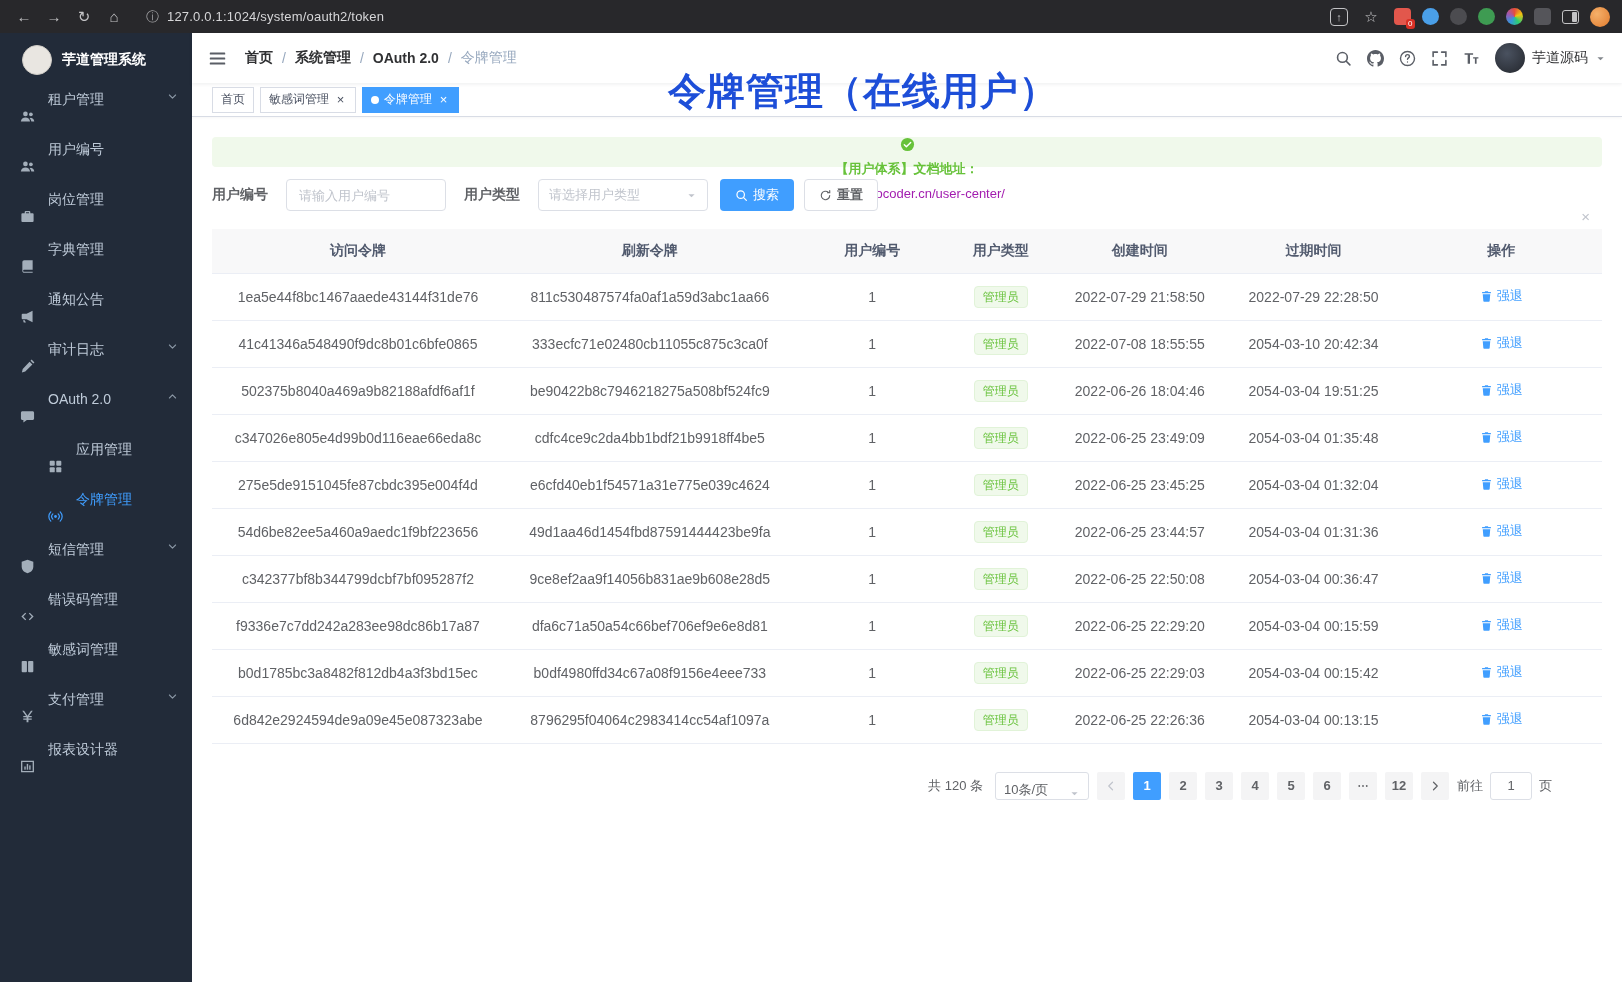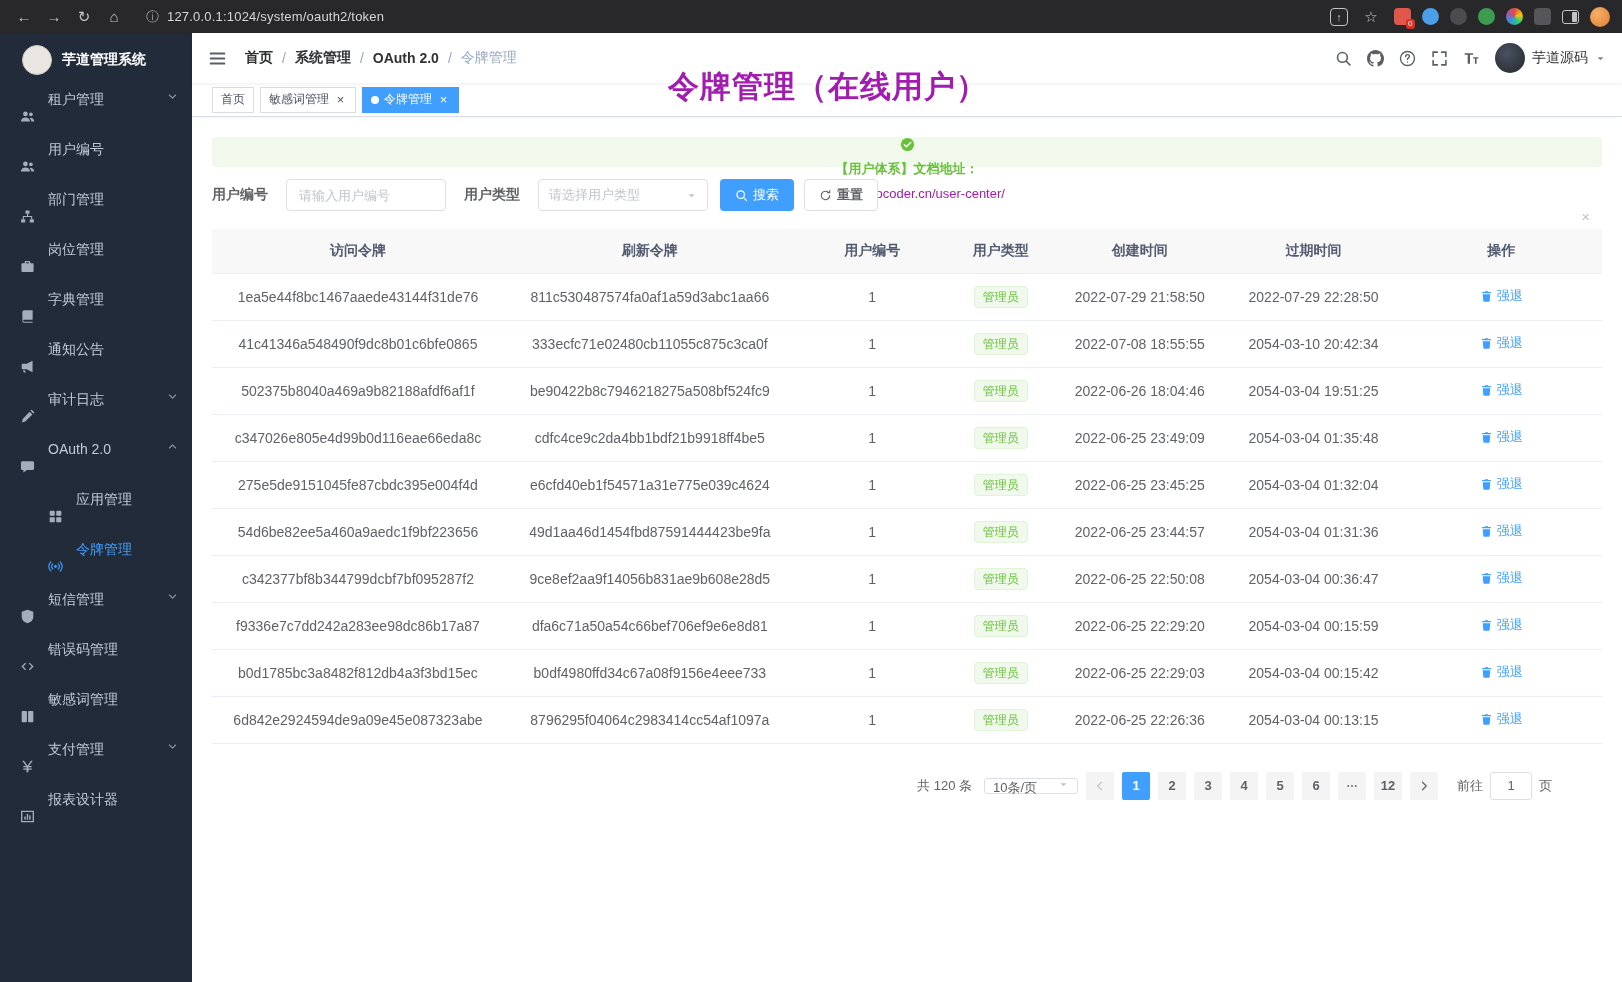--- a/index.html
+++ b/index.html
@@ -68,21 +68,21 @@
   .user-caret svg { width:11px; height:11px; }
 
   
   .tags-view { height:34px; display:flex; align-items:center; gap:6px; padding:0 20px; background:#fff; border-bottom:1px solid #d8dce5; box-shadow:0 1px 3px rgba(0,0,0,.04); position:relative; z-index:2; }
   .tab { height:26px; display:inline-flex; align-items:center; gap:5px; border:1px solid #d8dce5; background:#fff; color:#495060; padding:0 8px; font-size:12px; cursor:pointer; }
   .tab .dot { width:8px; height:8px; border-radius:50%; background:#fff; }
   .tab.active { background:#409eff; border-color:#409eff; color:#fff; }
   .tab-close { font-size:13px; line-height:1; width:13px; text-align:center; border-radius:50%; cursor:pointer; }
 
   
-  .annotation { position:absolute; left:668px; top:66px; font-size:31px; font-weight:700; color:#a21caf; z-index:30; pointer-events:none; letter-spacing:1px; }
+  .annotation { position:absolute; left:668px; top:66px; font-size:38px; font-weight:700; color:#1d4ed8; z-index:30; pointer-events:none; letter-spacing:1px; }
 
   
   .content { flex:1; padding:20px; background:#fff; position:relative; overflow:hidden; }
   .alert { height:30px; background:#f0f9eb; border-radius:4px; display:flex; align-items:center; gap:8px; padding:0 12px; font-size:13px;flex-direction:column; }
   .alert .icon svg { width:15px; height:15px; }
   .alert-text { color:#67c23a; font-weight:600; }
   .alert-link { color:#a21caf; cursor:pointer; }
   .alert-close { margin-left:auto; color:#c0c4cc; font-size:15px; cursor:pointer; line-height:1; }
 
   .filters { display:flex; align-items:center; margin-top:12px; }
@@ -99,26 +99,26 @@
 
   table.grid { width:100%; border-collapse:collapse; margin-top:18px; table-layout:fixed; font-size:14px; }
   .grid th { background:#f8f8f9; color:#515a6e; font-weight:700; height:44px; border-bottom:1px solid #ebeef5; text-align:center; padding:0 5px; }
   .grid td { height:47px; border-bottom:1px solid #ebeef5; color:#606266; text-align:center; padding:0 5px; white-space:nowrap; overflow:hidden; }
   .tag-success { display:inline-block; background:#f0f9eb; border:1px solid #e1f3d8; color:#67c23a; border-radius:4px; font-size:12px; height:22px; line-height:20px; padding:0 8px; }
   .action { color:#409eff; display:inline-flex; align-items:center; gap:4px; font-size:13px; cursor:pointer; }
   .action .icon svg { width:13px; height:13px; }
 
   .pagination { display:flex; align-items:center; justify-content:flex-end; gap:8px; margin-top:28px; padding-right:50px; font-size:13px; color:#606266; }
   .pg-total { margin-right:4px; }
-  .pg-size { width:94px; height:16px; border:1px solid #dcdfe6; border-radius:3px; display:flex; align-items:flex-start; justify-content:space-between; padding:0 8px; cursor:pointer; }
+  .pg-size { width:94px; height:28px; border:1px solid #dcdfe6; border-radius:3px; display:flex; align-items:flex-end; justify-content:space-between; padding:0 8px; cursor:pointer; }
   .pg-btn { min-width:28px; height:28px; border-radius:2px; background:#f4f4f5; color:#606266; display:inline-flex; align-items:center; justify-content:center; font-size:13px; cursor:pointer; font-weight:600; }
   .pg-btn svg { width:12px; height:12px; }
   .pg-btn.active { background:#409eff; color:#fff; }
   .pg-btn.prev { color:#c0c4cc; }
-  .pg-goto { display:flex; align-items:center; gap:7px; margin-left:11px; }
+  .pg-goto { display:flex; align-items:center; gap:7px; margin-left:0; }
   .pg-input { width:42px; height:28px; border:1px solid #dcdfe6; border-radius:3px; text-align:center; font-size:13px; color:#606266; outline:none; }
 </style>
 </head>
 <body>
 
 <div class="chrome">
   <div class="chrome-left">
     <span class="cicon">←</span>
     <span class="cicon">→</span>
     <span class="cicon">↻</span>
@@ -177,31 +177,20 @@
               <path d="M.9 13.2c.3-2.7 2.3-4.1 4.9-4.1s4.6 1.4 4.9 4.1z"></path>
               <circle cx="11.6" cy="5.6" r="2"></circle>
               <path d="M11.7 9.4c2 .3 3.3 1.7 3.5 3.8h-3.1c-.2-1.4-.8-2.5-1.8-3.4z"></path>
             </svg>
           </span>
           <span class="mi-label">用户编号</span>
         </div>
         <div class="menu-item">
           <span class="icon">
             <svg viewBox="0 0 16 16" fill="currentColor">
-              <rect x="5.8" y="1.5" width="4.4" height="3.6" rx=".6"></rect>
-              <rect x="1.2" y="10.9" width="4.4" height="3.6" rx=".6"></rect>
-              <rect x="10.4" y="10.9" width="4.4" height="3.6" rx=".6"></rect>
-              <path d="M7.4 5.1h1.2v2.3h4.4v3.5h-1.2V8.6H4.2v2.3H3V7.4h4.4z"></path>
-            </svg>
-          </span>
-          <span class="mi-label">部门管理</span>
-        </div>
-        <div class="menu-item">
-          <span class="icon">
-            <svg viewBox="0 0 16 16" fill="currentColor">
               <path d="M6 2.2h4c.6 0 1 .4 1 1v1.2h2.5c.6 0 1 .4 1 1v7.4c0 .6-.4 1-1 1h-11c-.6 0-1-.4-1-1V5.4c0-.6.4-1 1-1H5V3.2c0-.6.4-1 1-1zm.4 1.3v.9h3.2v-.9z"></path>
             </svg>
           </span>
           <span class="mi-label">岗位管理</span>
         </div>
         <div class="menu-item">
           <span class="icon">
             <svg viewBox="0 0 16 16" fill="currentColor">
               <path d="M4.6 1.3h8.9v10.2H4.7c-.8 0-1.4.5-1.4 1.1 0 .6.6 1.1 1.4 1.1h8.8v1H4.6c-1.3 0-2.1-.9-2.1-2V3.4c0-1.2.8-2.1 2.1-2.1z"></path>
             </svg>

